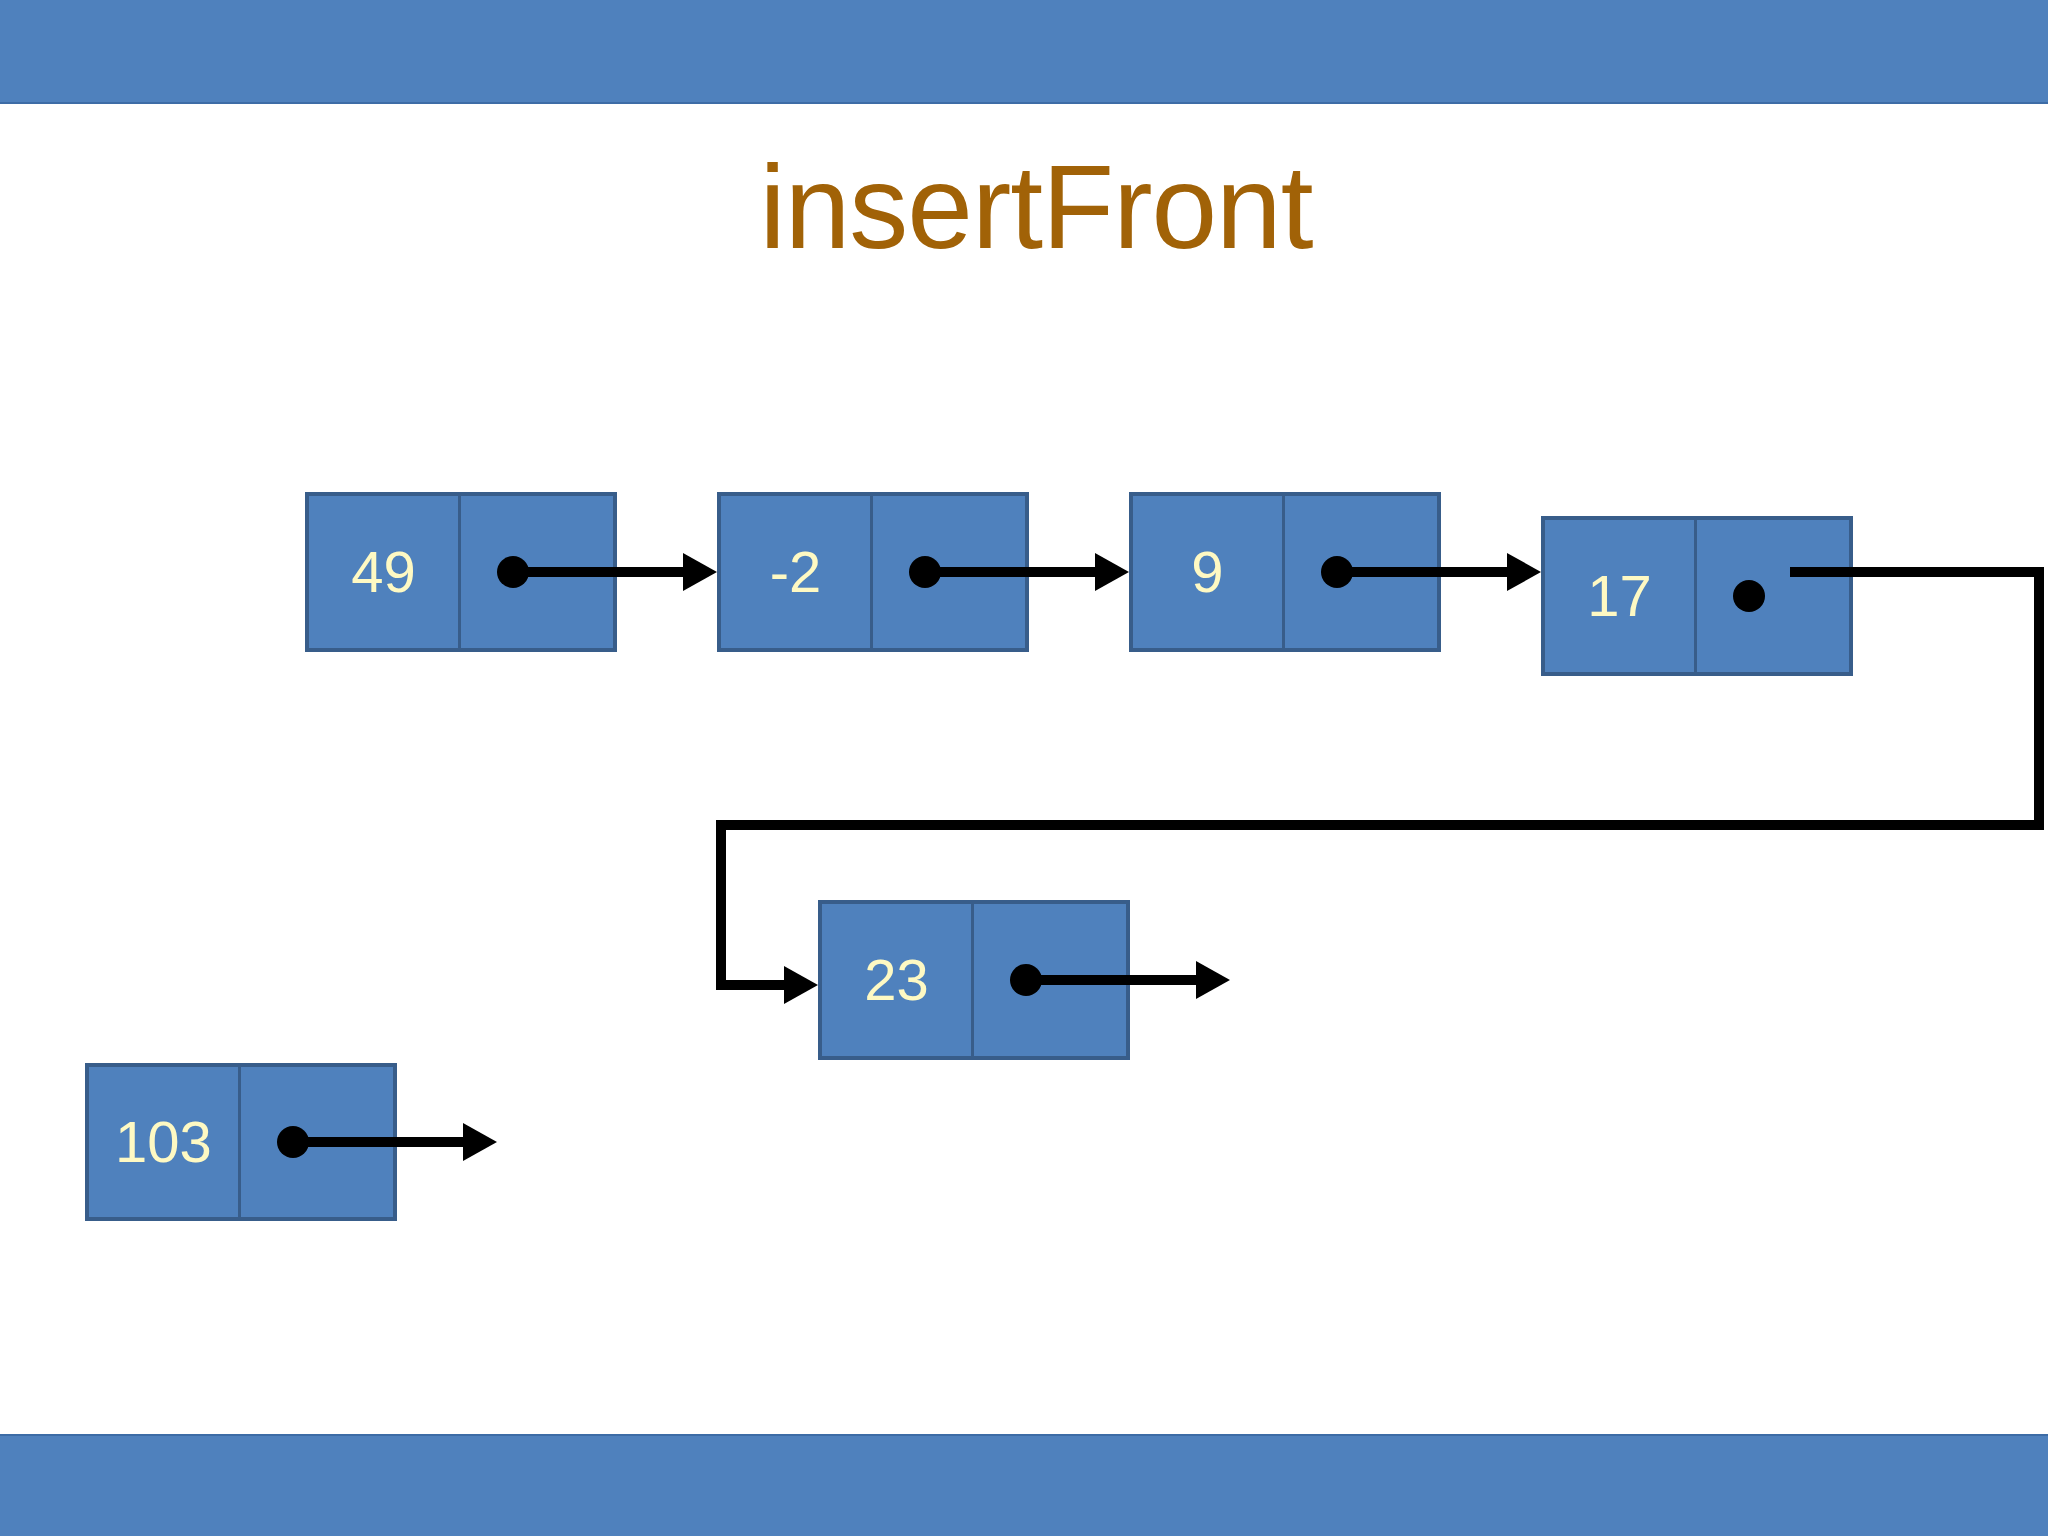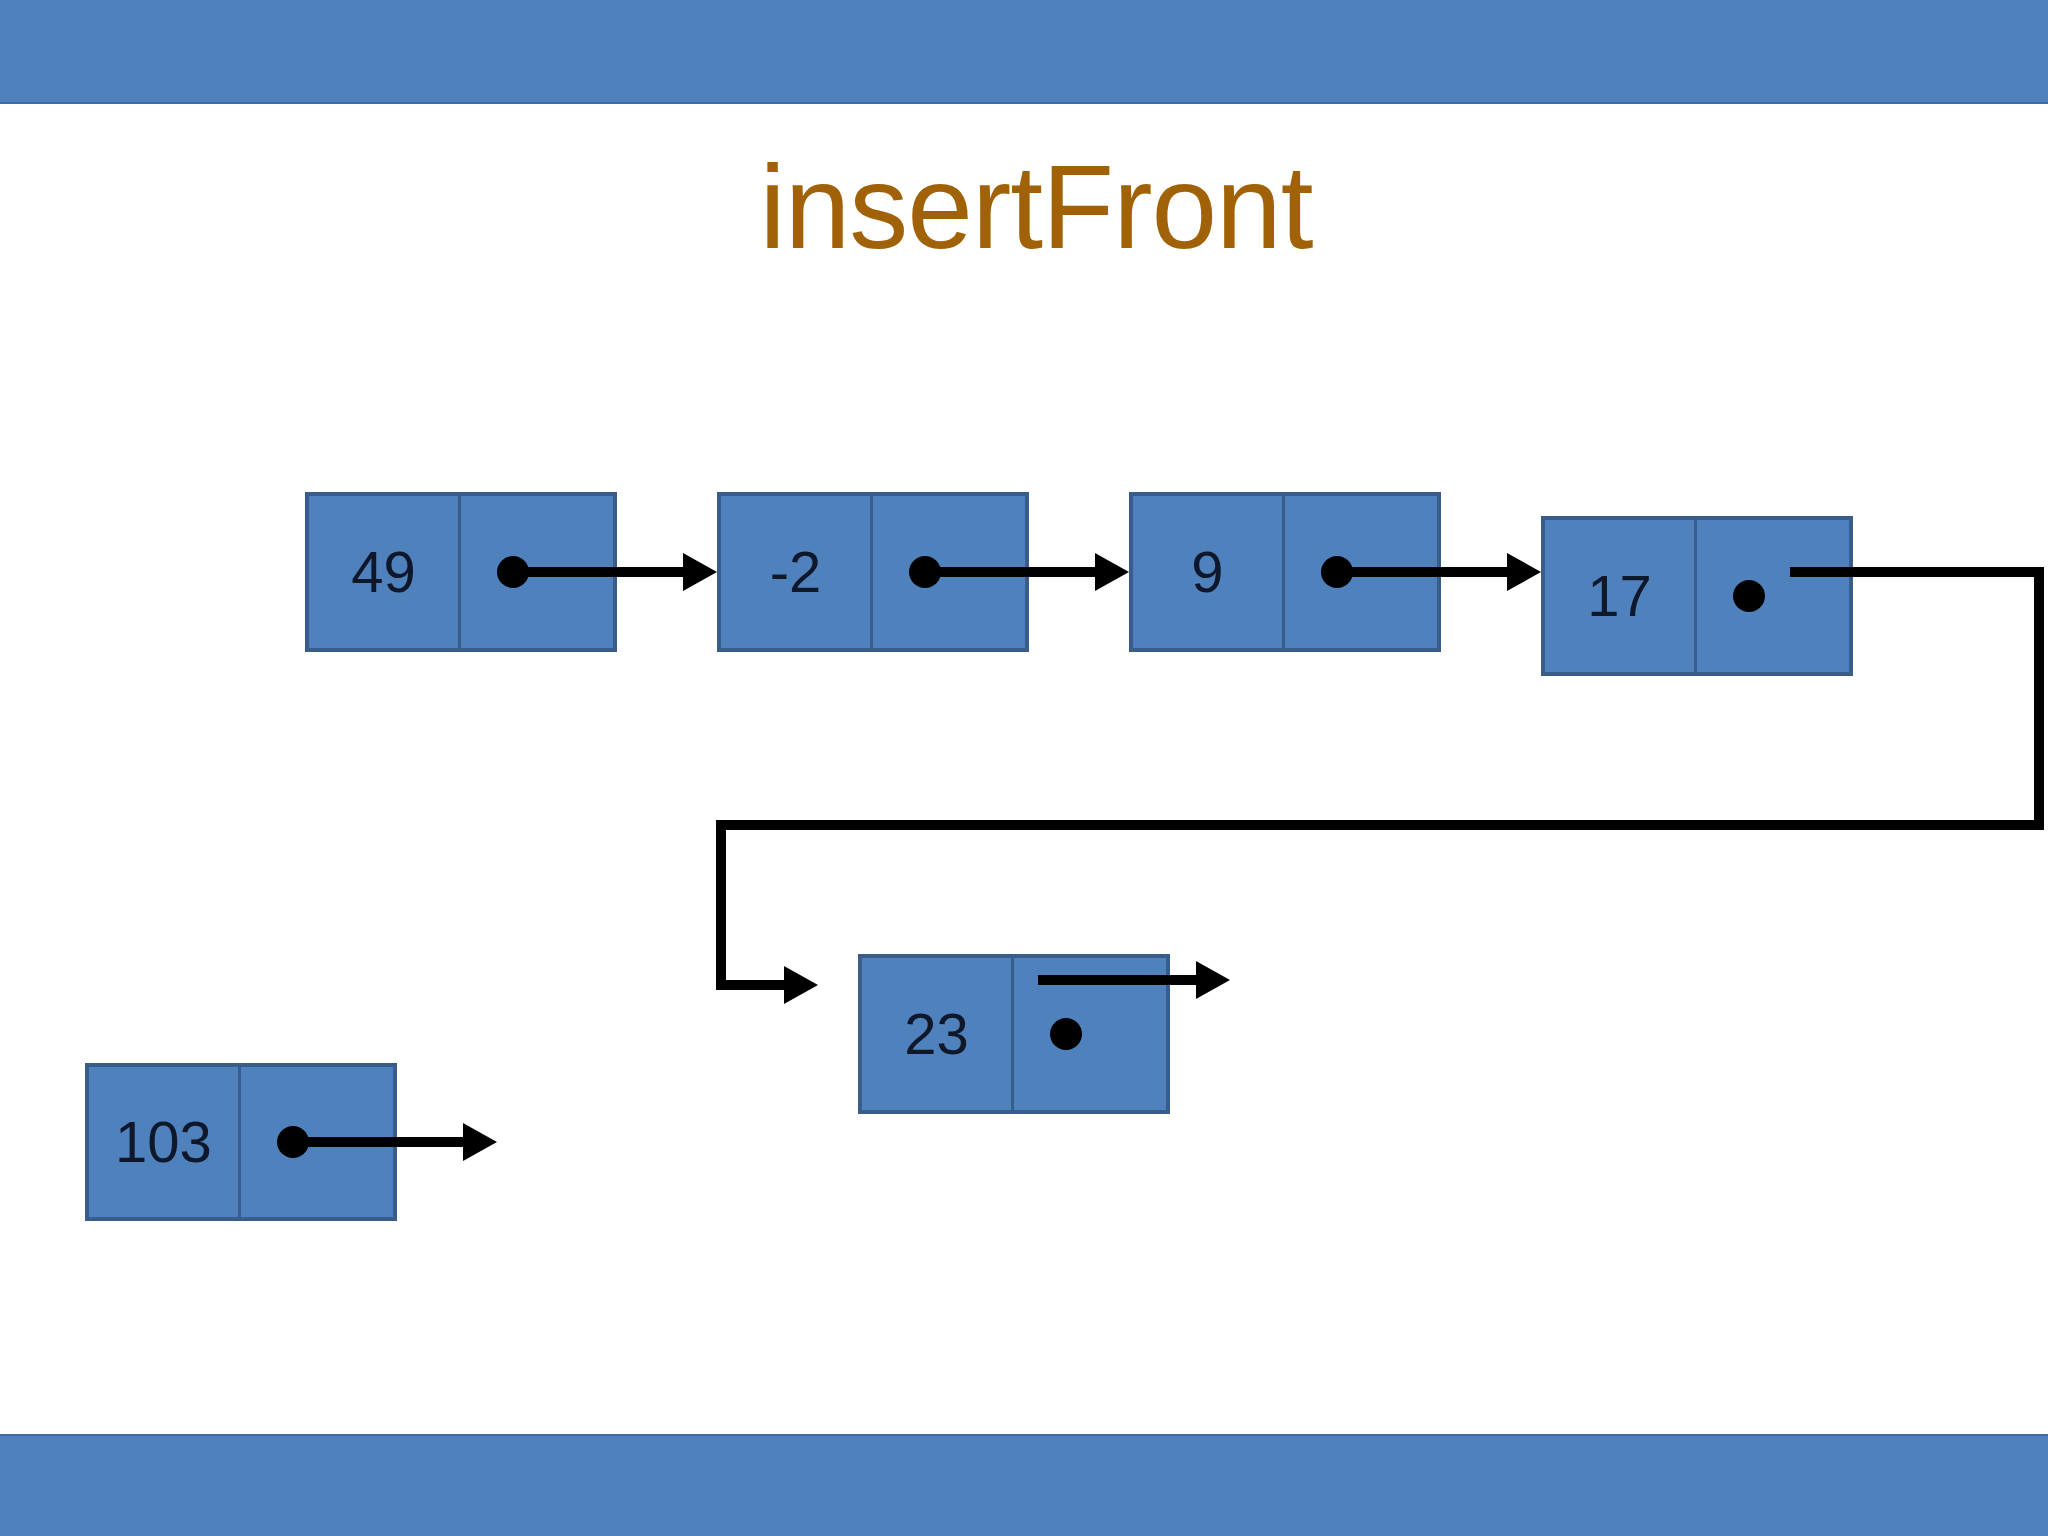--- a/index.html
+++ b/index.html
@@ -53,21 +53,21 @@
     display: flex;
     align-items: stretch;
   }
   .node .cell-value {
     flex: 0 0 50%;
     box-sizing: border-box;
     border-right: 3px solid #385d8a;
     display: flex;
     align-items: center;
     justify-content: center;
-    color: #0f172a;
+    color: #fef9c3;
     font-size: 58px;
     line-height: 1;
   }
   .node .cell-next {
     flex: 1 1 auto;
     position: relative;
   }
   .node .dot {
     position: absolute;
     left: 36px;
@@ -154,21 +154,21 @@
 
   <div class="elbow-seg-v" style="left:2034px; top:567px; height:263px;"></div>
 
   <div class="elbow-seg-h" style="left:716px; top:820px; width:1328px;"></div>
 
   <div class="elbow-seg-v" style="left:716px; top:820px; height:170px;"></div>
 
   <div class="elbow-seg-h" style="left:716px; top:980px; width:72px;"></div>
   <div class="arrowhead" style="left:784px; top:966px;"></div>
 
-  <div class="node" style="left:818px; top:954px; width:312px; height:160px;margin-left:40px;">
+  <div class="node" style="left:818px; top:900px; width:312px; height:160px;">
     <div class="cell-value">23</div>
     <div class="cell-next">
       <span class="dot"></span>
     </div>
   </div>
 
   <div class="link" style="left:1038px; top:975px; width:160px;"></div>
   <div class="arrowhead" style="left:1196px; top:961px;"></div>
 
   <div class="node" style="left:85px; top:1063px; width:312px; height:158px;justify-content:space-between;">

